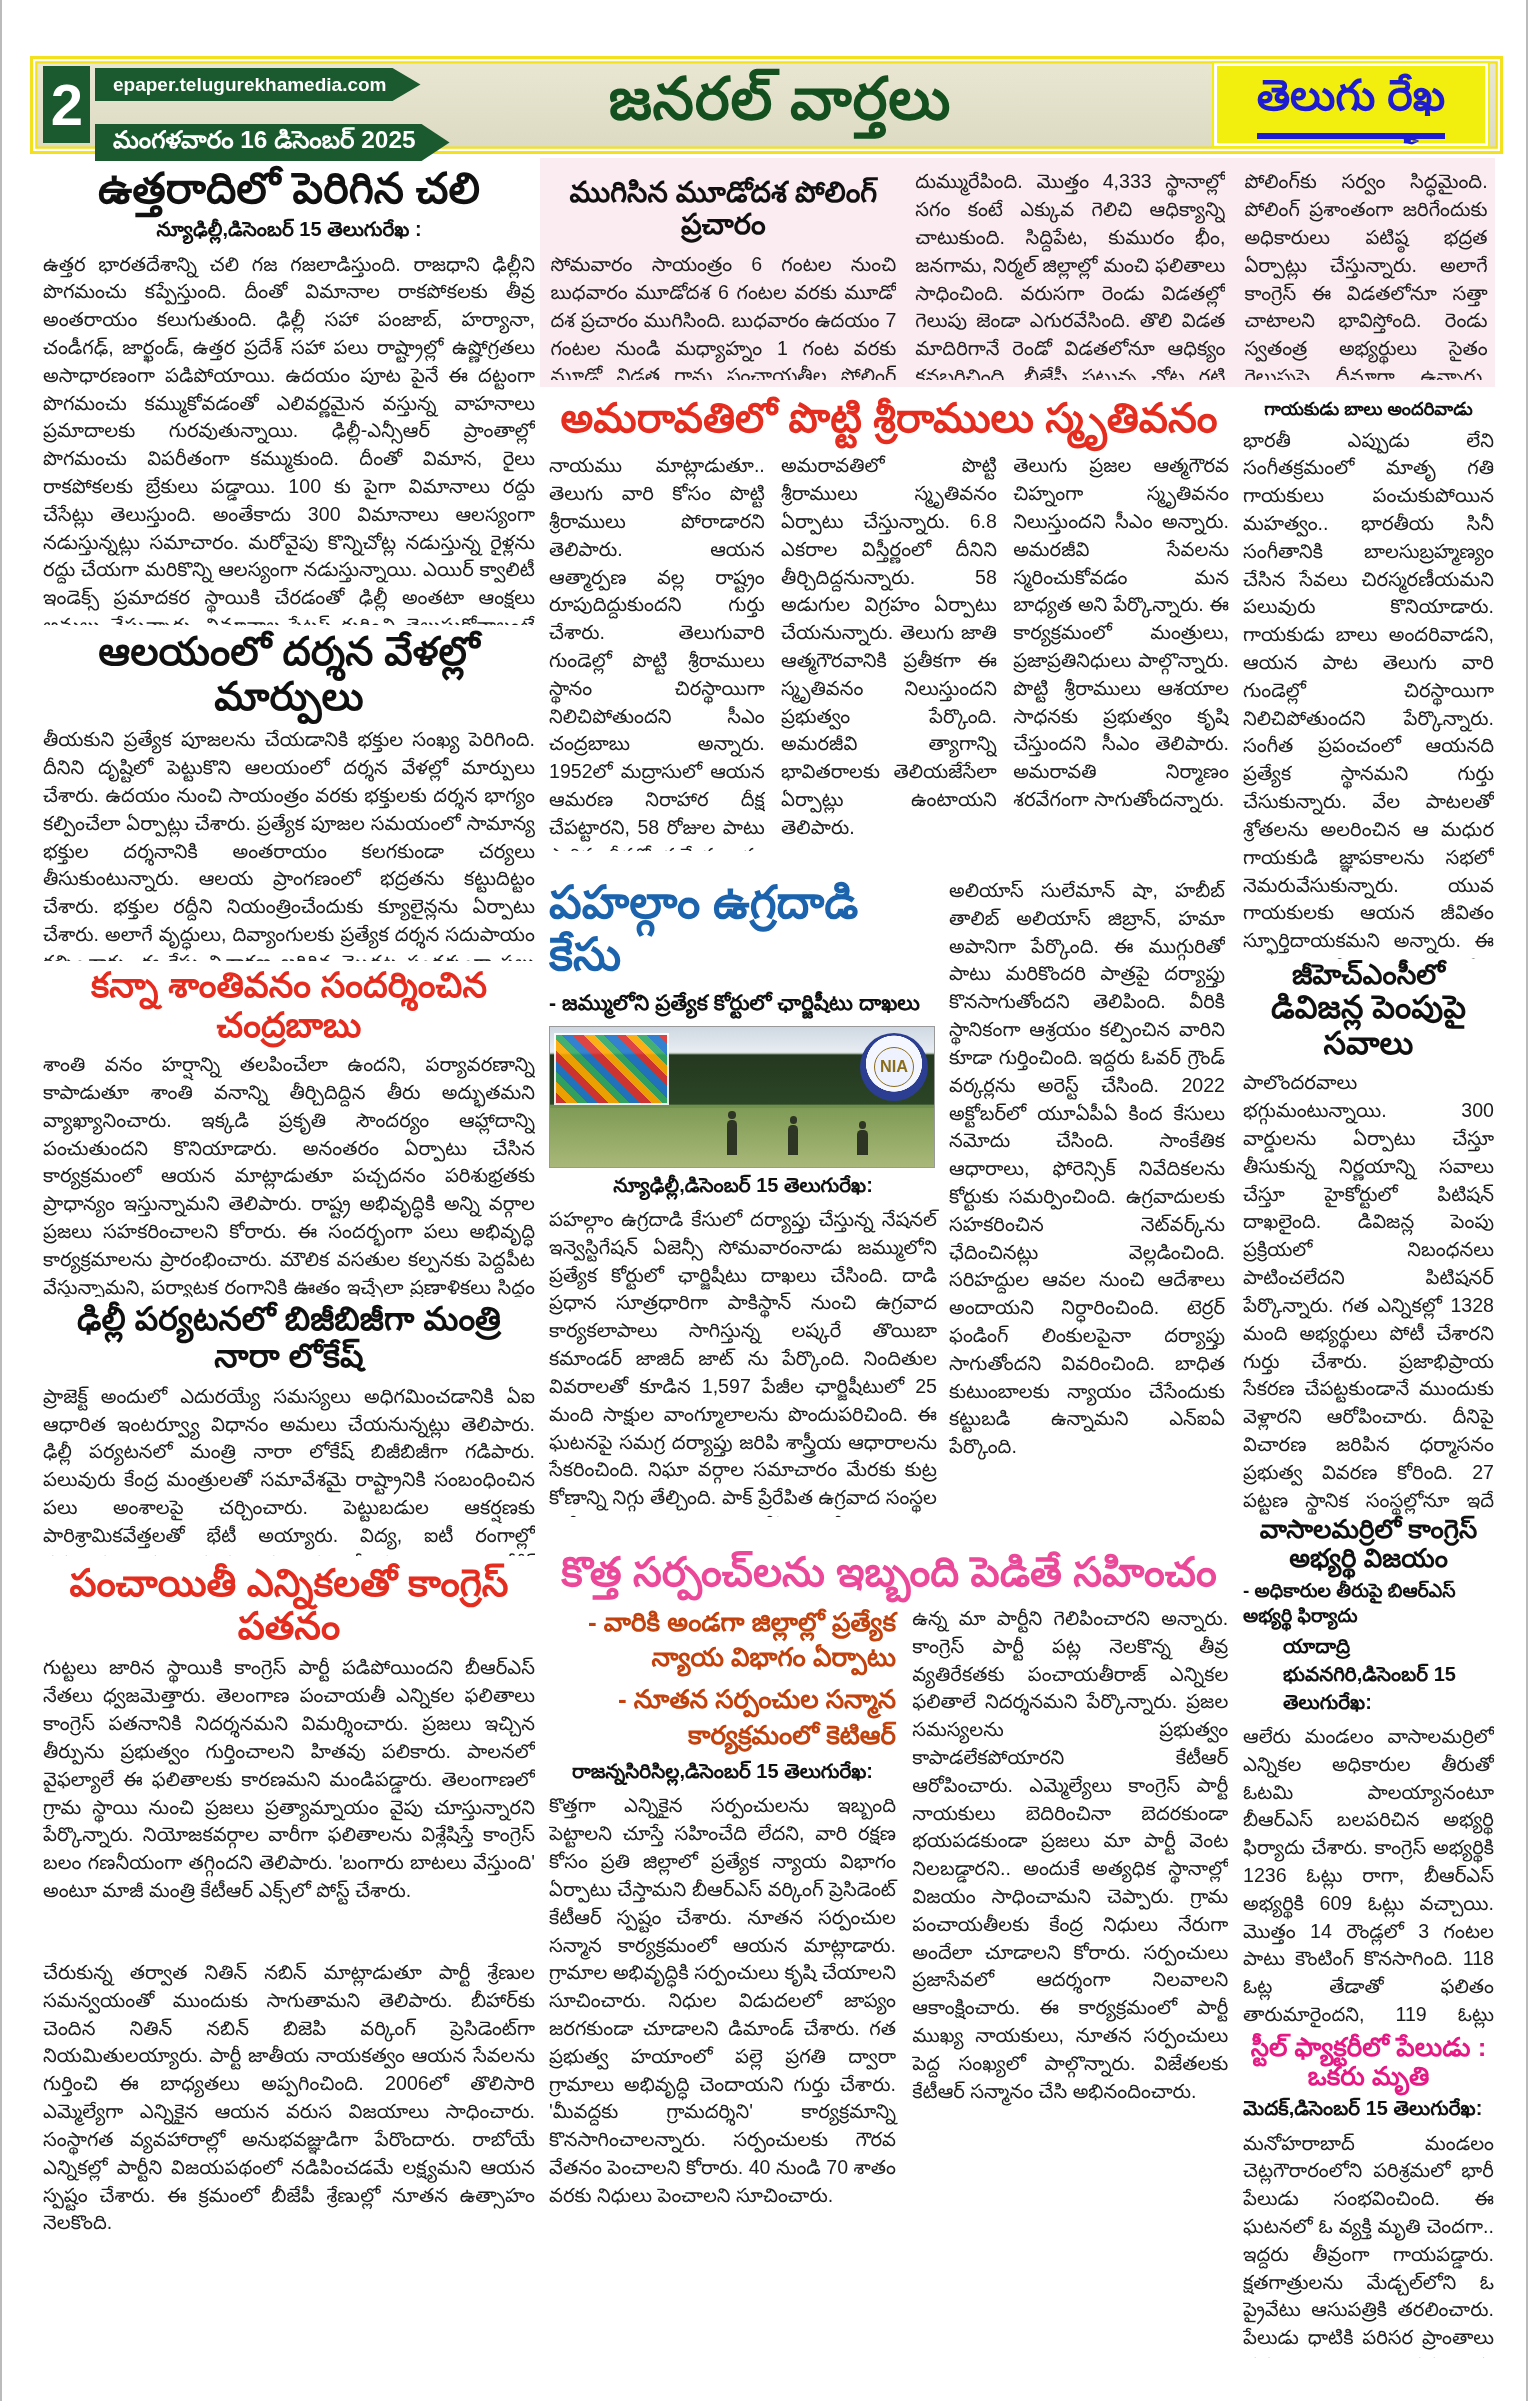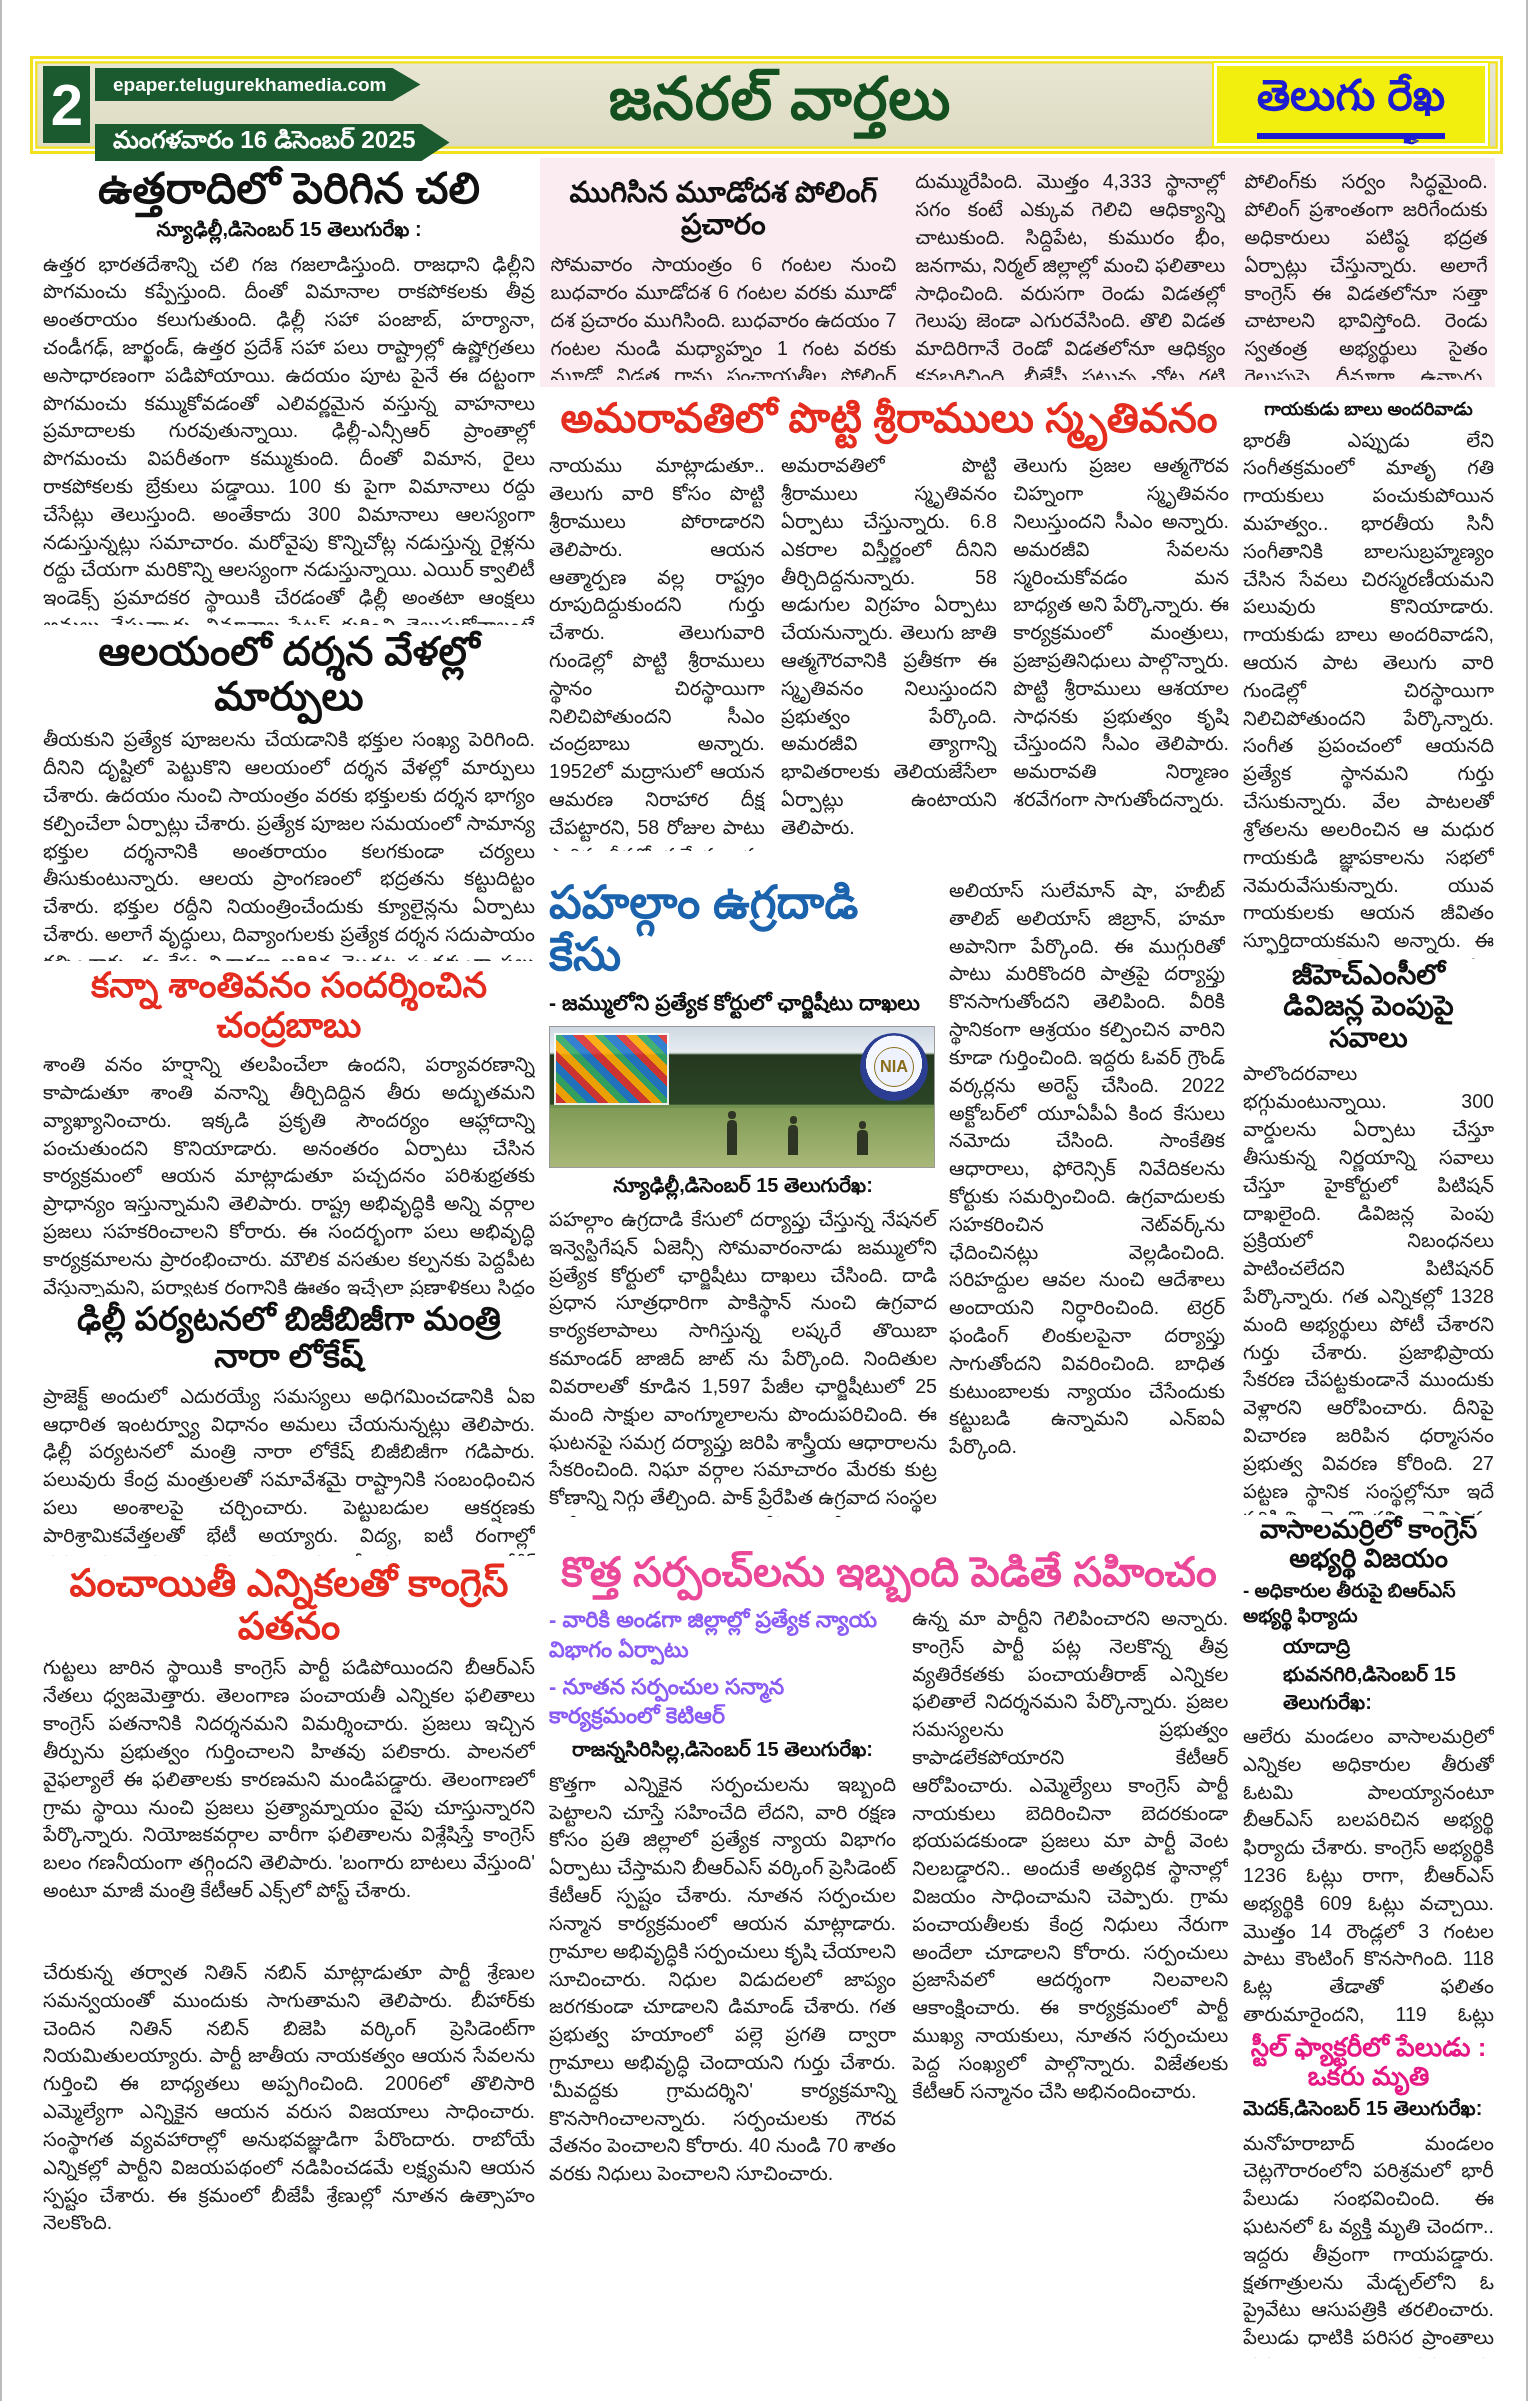--- a/index.html
+++ b/index.html
@@ -59,21 +59,21 @@
      border:2.2px solid #fff;opacity:.9;}
   .nia{position:absolute;right:6px;top:6px;width:68px;height:68px;border-radius:50%;
      background:radial-gradient(circle at 50% 45%,#f4f7ff 0 55%,#2b3e91 56% 100%);
      display:flex;align-items:center;justify-content:center;}
   .nia span{font-size:16.3px;font-weight:bold;color:#8a6d1a;border:1.5px solid #8a6d1a;border-radius:50%;
      width:38px;height:38px;display:flex;align-items:center;justify-content:center;background:#eef2ff;}
   
   .sarpanch{position:absolute;left:547px;top:1522px;width:680px;height:850px;overflow:hidden;}
   .sarpanch .row{display:flex;gap:16.3px;margin-top:9px;}
   .sarpanch .lc{width:347px;} .sarpanch .rc{width:316px;overflow:hidden;}
-  .bullets div{font-weight:bold;font-size:22px;line-height:1.35;color:#8b5cf6;margin-bottom:7.4px;}
+  .bullets div{font-weight:bold;font-size:26px;line-height:1.35;color:#c2410c;margin-bottom:7.4px;text-align:right;}
   
   .c4art{width:251px;overflow:hidden;}
 </style>
 </head>
 <body>
 
 <div class="page">
 
   <div class="masthead">
     <div class="pagenum">2</div>
@@ -181,21 +181,21 @@
     </div>
   </div>
 
   <div class="col4">
     <div class="c4art" style="height:560px;">
       <div class="hl" style="font-size:18px;margin-bottom:7.4px;">గాయకుడు బాలు అందరివాడు</div>
       <p class="body" style="margin:0;">భారతీ ఎప్పుడు లేని సంగీతక్రమంలో మాతృ గతి గాయకులు పంచుకుపోయిన మహత్వం.. భారతీయ సినీ సంగీతానికి బాలసుబ్రహ్మణ్యం చేసిన సేవలు చిరస్మరణీయమని పలువురు కొనియాడారు. గాయకుడు బాలు అందరివాడని, ఆయన పాట తెలుగు వారి గుండెల్లో చిరస్థాయిగా నిలిచిపోతుందని పేర్కొన్నారు. సంగీత ప్రపంచంలో ఆయనది ప్రత్యేక స్థానమని గుర్తు చేసుకున్నారు. వేల పాటలతో శ్రోతలను అలరించిన ఆ మధుర గాయకుడి జ్ఞాపకాలను సభలో నెమరువేసుకున్నారు. యువ గాయకులకు ఆయన జీవితం స్ఫూర్తిదాయకమని అన్నారు. ఈ కార్యక్రమంలో పలువురు సంగీత కళాకారులు పాల్గొని బాలు పాటలను ఆలపించారు. ఆయన సేవలను స్మరించుకుంటూ ఘన నివాళి అర్పించారు.</p>
     </div>
     <div class="c4art" style="height:556px;">
       <div class="hl" style="font-size:28px;">జీహెచ్ఎంసీలో</div>
-      <div class="hl" style="font-size:28px;margin-bottom:7.4px;">డివిజన్ల పెంపుపై సవాలు</div>
+      <div class="hl" style="font-size:32px;margin-bottom:7.4px;">డివిజన్ల పెంపుపై సవాలు</div>
       <p class="body" style="margin:0;">పాలొందరవాలు భగ్గుమంటున్నాయి. 300 వార్డులను ఏర్పాటు చేస్తూ తీసుకున్న నిర్ణయాన్ని సవాలు చేస్తూ హైకోర్టులో పిటిషన్ దాఖలైంది. డివిజన్ల పెంపు ప్రక్రియలో నిబంధనలు పాటించలేదని పిటిషనర్ పేర్కొన్నారు. గత ఎన్నికల్లో 1328 మంది అభ్యర్థులు పోటీ చేశారని గుర్తు చేశారు. ప్రజాభిప్రాయ సేకరణ చేపట్టకుండానే ముందుకు వెళ్లారని ఆరోపించారు. దీనిపై విచారణ జరిపిన ధర్మాసనం ప్రభుత్వ వివరణ కోరింది. 27 పట్టణ స్థానిక సంస్థల్లోనూ ఇదే పరిస్థితి నెలకొందని తెలిపారు. తదుపరి విచారణను వాయిదా వేసింది. కాగా జీహెచ్ఎంసీ పరిధిలో వార్డుల పునర్విభజనపై అధికారులు కసరత్తు చేస్తున్నారు. పూర్తి వివరాలను కోర్టుకు సమర్పించాలని ఆదేశించింది.</p>
     </div>
     <div class="c4art" style="height:518px;">
       <div class="hl" style="font-size:26px;">వాసాలమర్రిలో కాంగ్రెస్ అభ్యర్థి విజయం</div>
       <div class="subhead" style="font-size:19px;margin:6px 0 3px;">- అధికారుల తీరుపై బిఆర్ఎస్ అభ్యర్థి ఫిర్యాదు</div>
       <div class="dateline" style="text-align:left;margin-left:40px;">యాదాద్రి భువనగిరి,డిసెంబర్ 15 తెలుగురేఖ:</div>
       <p class="body" style="margin:0;">ఆలేరు మండలం వాసాలమర్రిలో ఎన్నికల అధికారుల తీరుతో ఓటమి పాలయ్యానంటూ బీఆర్ఎస్ బలపరిచిన అభ్యర్థి ఫిర్యాదు చేశారు. కాంగ్రెస్ అభ్యర్థికి 1236 ఓట్లు రాగా, బీఆర్ఎస్ అభ్యర్థికి 609 ఓట్లు వచ్చాయి. మొత్తం 14 రౌండ్లలో 3 గంటల పాటు కౌంటింగ్ కొనసాగింది. 118 ఓట్ల తేడాతో ఫలితం తారుమారైందని, 119 ఓట్లు చెల్లకుండా పోయాయని ఆరోపించారు. రీకౌంటింగ్ చేపట్టాలని డిమాండ్ చేశారు. దీనిపై ఎన్నికల అధికారులు స్పందించలేదని ఆవేదన వ్యక్తం చేశారు. అనంతరం కాంగ్రెస్ శ్రేణులు సంబరాలు చేసుకున్నాయి. విజేతకు పలువురు నాయకులు అభినందనలు తెలిపారు.</p>
     </div>
     <div class="c4art" style="height:325px;">
       <div class="hl magenta" style="font-size:26px;margin-bottom:6px;">స్టీల్ ఫ్యాక్టరీలో పేలుడు : ఒకరు మృతి</div>

